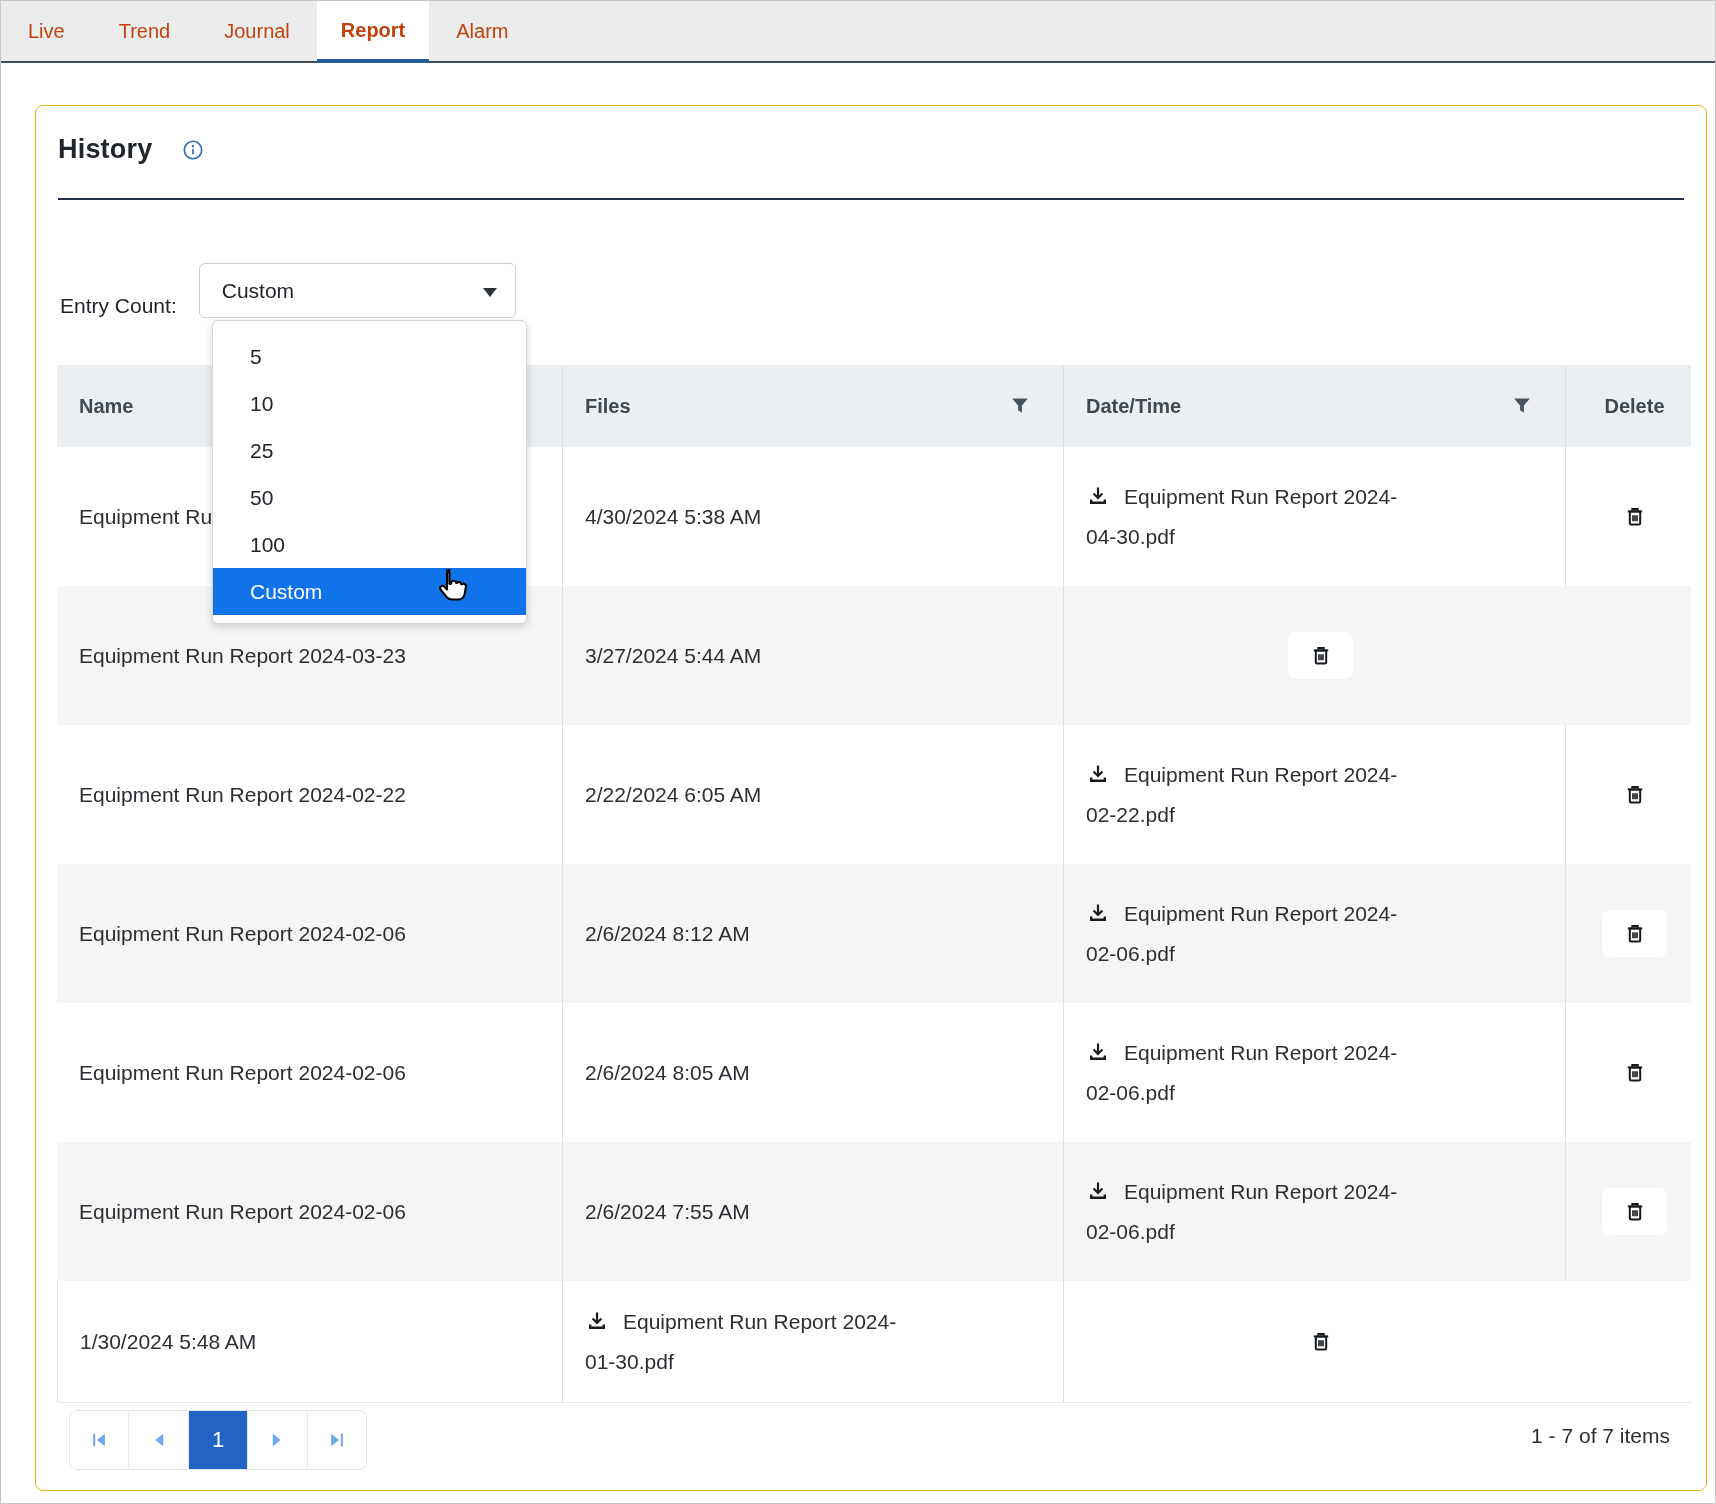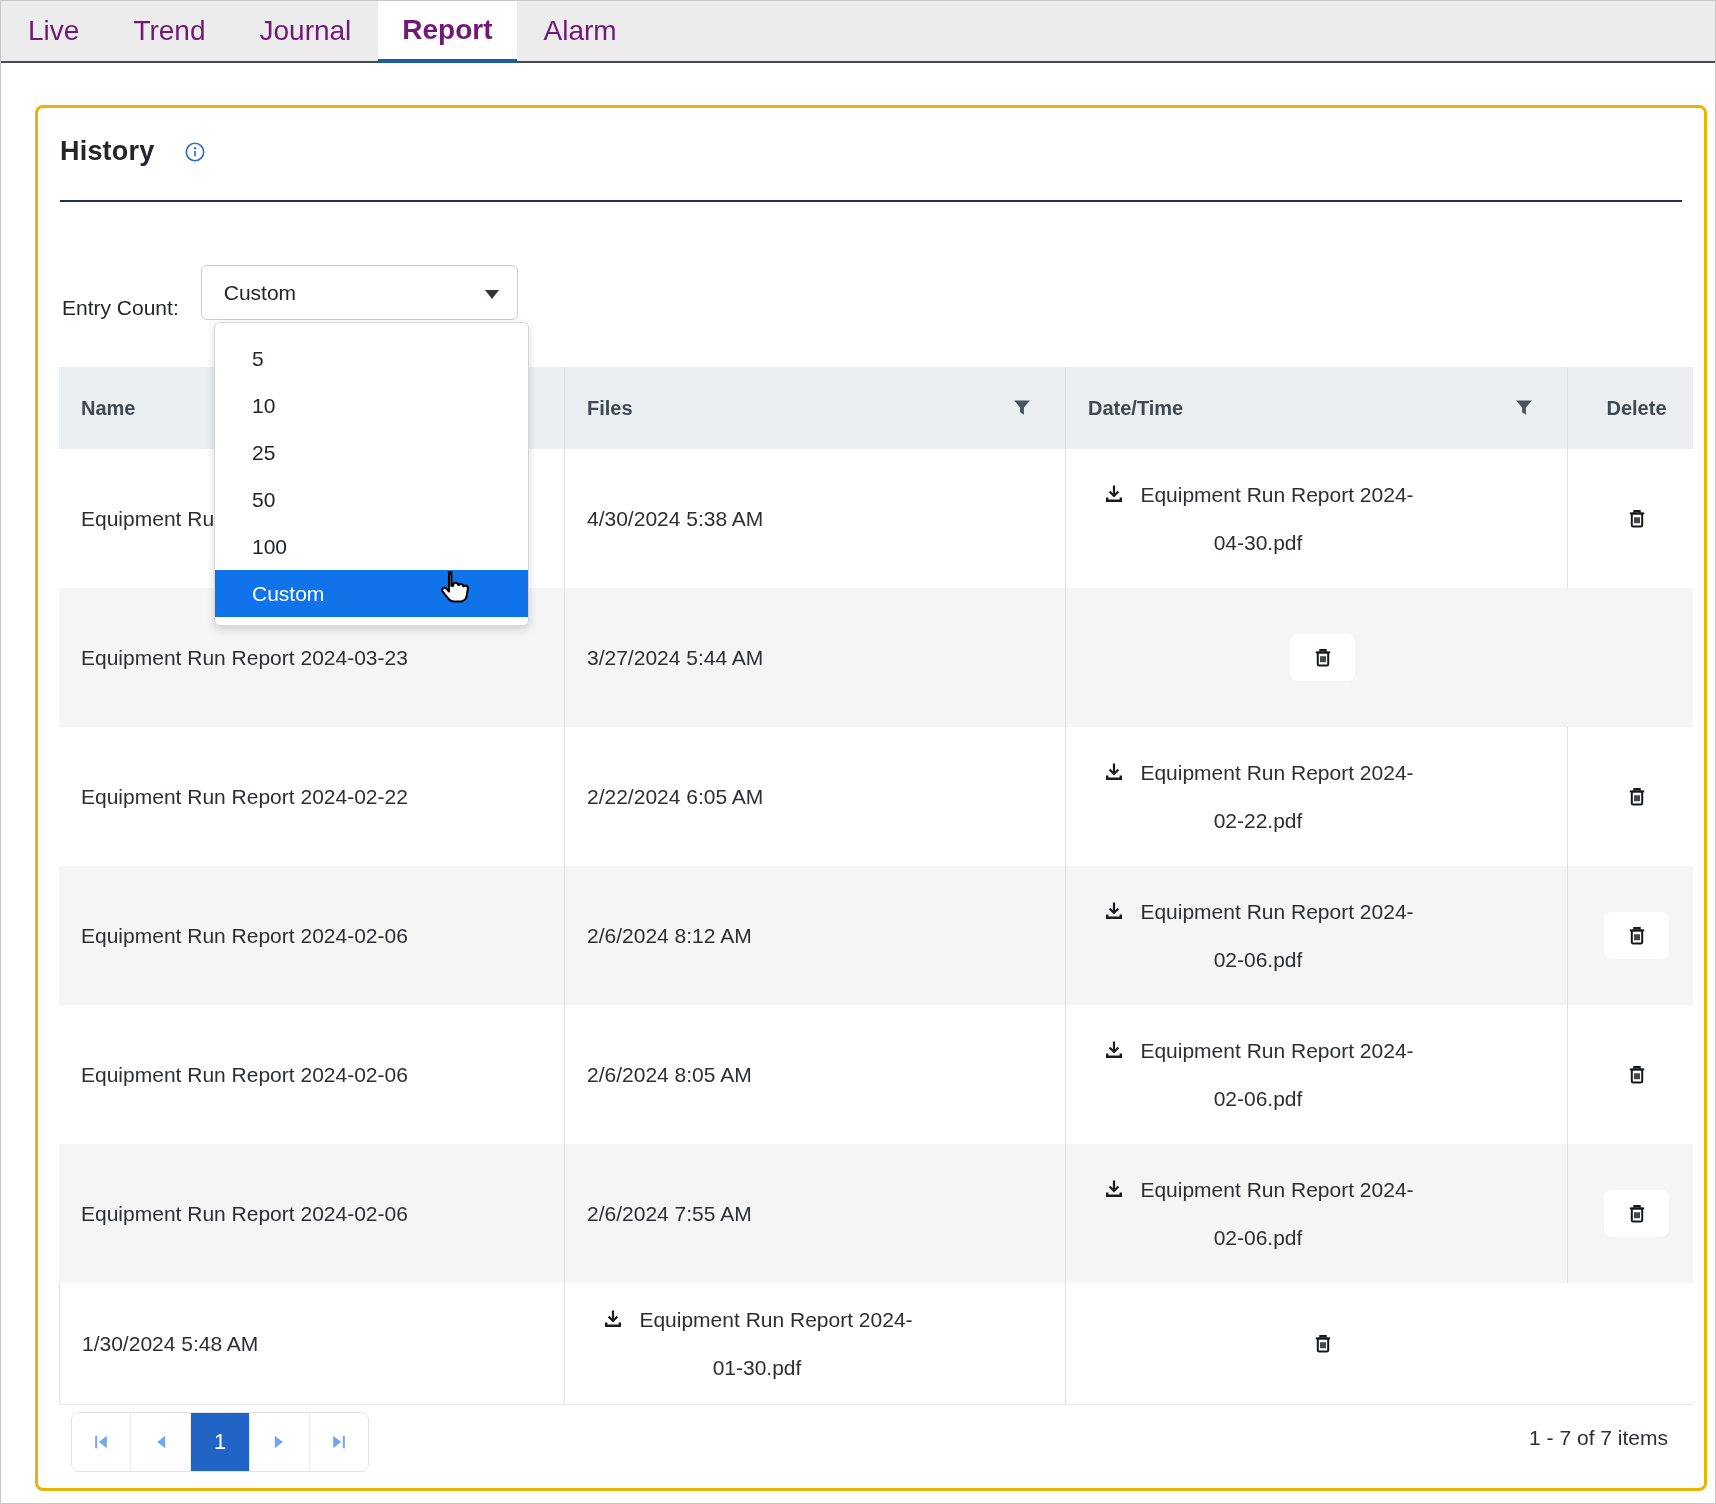--- a/index.html
+++ b/index.html
@@ -1,25 +1,25 @@
 <!DOCTYPE html>
 <html><head>
 <meta charset="utf-8">
 <style>
   html,body{margin:0;padding:0;background:#fff;}
   body{font-family:"Liberation Sans","DejaVu Sans",sans-serif;color:#2b2f33;}
   #frame{position:relative;width:1716px;height:1504px;background:#fff;box-sizing:border-box;border:1px solid #c6c6c6;overflow:hidden;}
 
   
   .tabbar{position:absolute;left:0;top:0;width:100%;height:62px;background:#ececec;border-bottom:2px solid #3f4d5a;display:flex;align-items:stretch;box-sizing:border-box;}
-  .tab{display:flex;align-items:center;padding:0 27px;font-size:28px;color:#701a75;cursor:default;}
+  .tab{display:flex;align-items:center;padding:0 27px;font-size:20px;color:#c2410c;cursor:default;}
   .tab.active{background:#fff;font-weight:700;border-bottom:4px solid #1f5c99;margin-bottom:-2px;padding:0 24px;}
 
   
-  .panel{position:absolute;left:34px;top:104px;width:1672px;height:1386px;background:#fff;border:3px solid #eab308;border-radius:8px;box-sizing:border-box;}
+  .panel{position:absolute;left:34px;top:104px;width:1672px;height:1386px;background:#fff;border:1px solid #eab308;border-radius:8px;box-sizing:border-box;}
   .panel-title-row{position:absolute;left:22px;top:28px;display:flex;align-items:center;}
   .panel-title{font-size:27px;font-weight:600;color:#20262c;letter-spacing:.2px;}
   .info-btn{margin-left:30px;width:22px;height:22px;display:block;}
   .title-divider{position:absolute;left:22px;right:22px;top:92px;height:2px;background:#22304d;}
 
   
   .entry-row{position:absolute;left:24px;top:157px;display:flex;align-items:flex-end;}
   .entry-label{font-size:21px;color:#21262b;}
   .select-box{position:relative;margin-left:22px;width:317px;height:55px;border:1px solid #c9ced3;border-radius:6px;background:#fff;box-sizing:border-box;display:flex;align-items:center;cursor:pointer;}
   .select-box .sel-text{padding-left:22px;font-size:21px;color:#21262b;}
@@ -37,21 +37,21 @@
   .thead{height:82px;background:#eceff1;}
   .thead .cell{display:flex;align-items:center;position:relative;font-size:20px;font-weight:700;color:#3f4952;}
   .cell{box-sizing:border-box;padding-left:22px;}
   .cell.c2,.cell.c3,.cell.c4{border-left:1px solid #dde1e4;}
   .tbody .trow{background:#fff;}
   .tbody .trow:nth-child(even){background:#f5f5f5;}
   .tbody .trow{height:139px;}
   .tbody .trow:nth-child(7){height:121px;}
   .tbody .cell{display:flex;align-items:center;font-size:21px;color:#2b2f33;}
   .funnel{position:absolute;right:33px;top:50%;margin-top:-10px;width:20px;height:20px;cursor:pointer;}
-  .files-inner{display:block;width:340px;line-height:48px;cursor:pointer;text-align:center;}
+  .files-inner{display:block;width:340px;line-height:40px;cursor:pointer;}
   .dl-icon{display:inline-block;vertical-align:-4px;width:24px;height:24px;margin-right:14px;}
   .cell.c4{justify-content:center;padding-left:12px;}
   .del-btn{width:65px;height:47px;background:#fff;border:none;border-radius:8px;display:flex;align-items:center;justify-content:center;cursor:pointer;}
 
   
   .pager{position:absolute;left:33px;top:1304px;width:298px;height:60px;border:1px solid #dfe3e6;border-radius:8px;background:#fff;display:flex;overflow:hidden;box-sizing:border-box;}
   .pg-cell{flex:1;display:flex;align-items:center;justify-content:center;border-right:1px solid #e8eaec;cursor:pointer;background:#fff;}
   .pg-cell:last-child{border-right:none;}
   .pg-cell.active{background:#2264c5;color:#fff;font-size:22px;}
   .pg-icon{width:20px;height:20px;}

